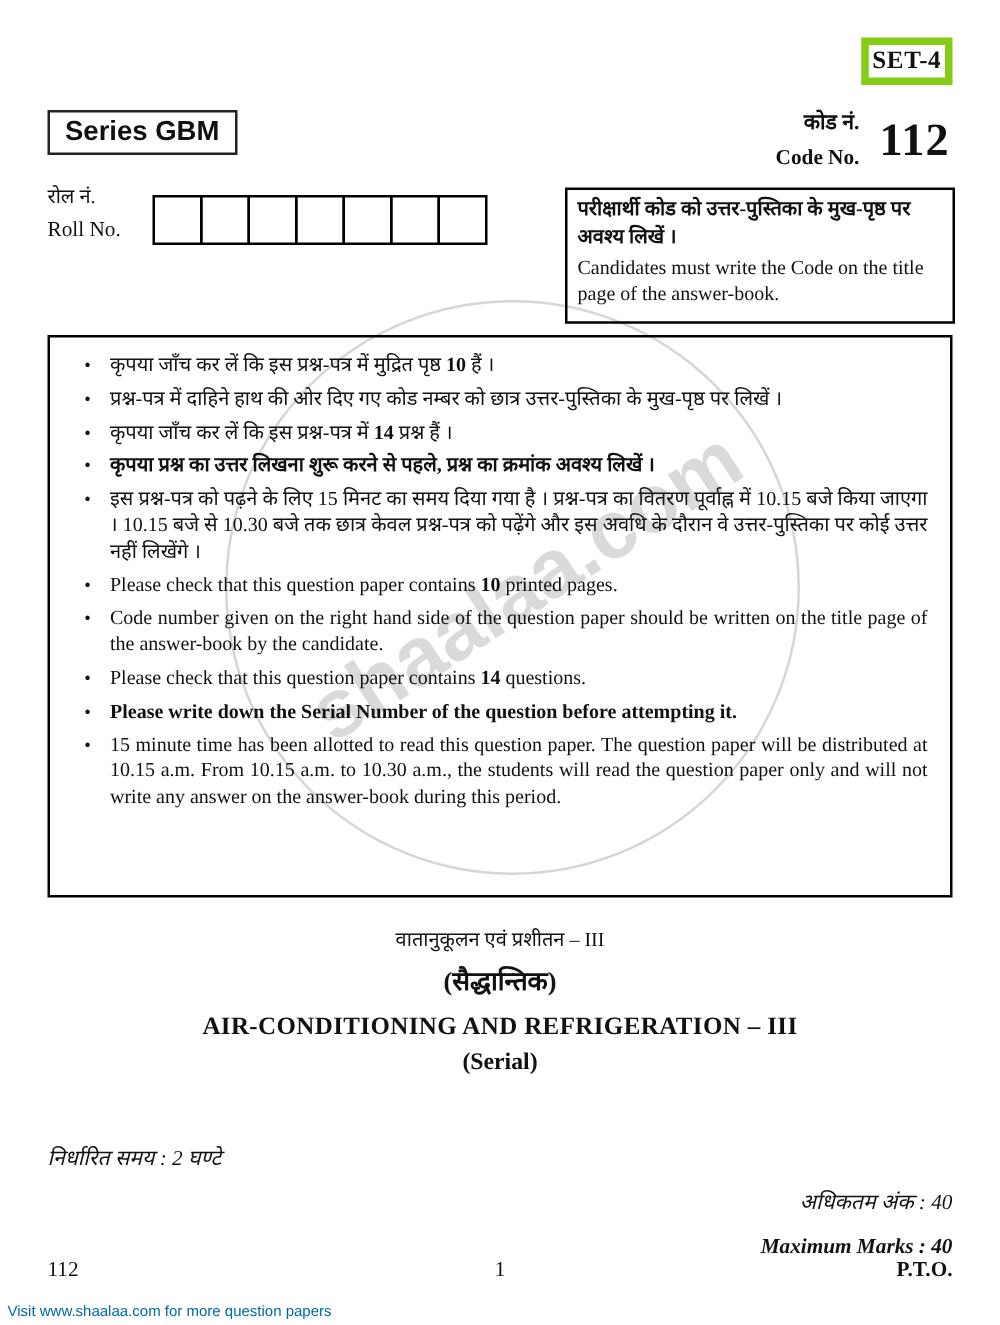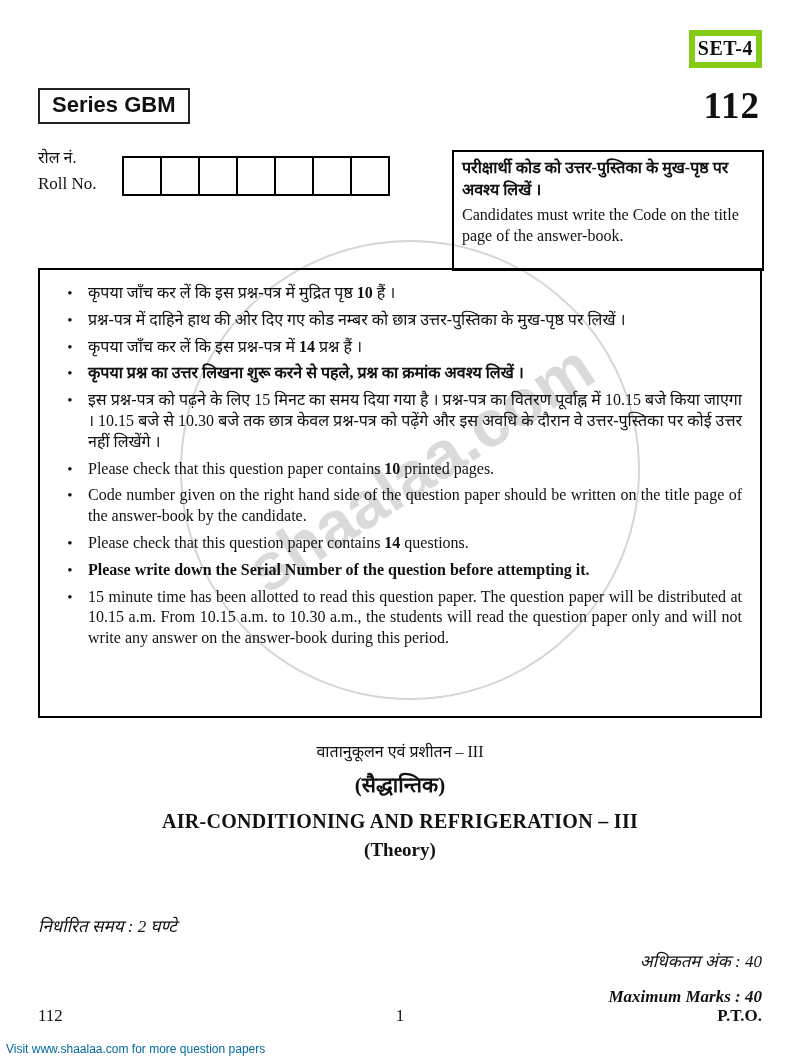--- a/index.html
+++ b/index.html
@@ -36,21 +36,21 @@
   .code-number { font-size:37px; font-weight:bold; letter-spacing:1px; }
 
   .roll-labels { position:absolute; top:146px; left:38px; font-size:16px; line-height:1.55; }
   .roll-labels .en { font-size:17px;text-align:center; }
   .roll-boxes { position:absolute; top:156px; left:122px; display:flex; }
   .roll-cell { width:40px; height:40px; border:2px solid #000; margin-left:-2px; background:transparent; }
   .roll-cell:first-child { margin-left:0; }
 
   .note-box {
     position:absolute; top:150px; left:452px; width:312px; min-height:96px;
-    border:2px solid #000; padding:5px 8px 22px; font-size:16px;
+    border:2px solid #000; padding:5px 8px 10px; font-size:16px;
   }
   .note-hi { font-weight:bold; line-height:1.35; }
   .note-en { line-height:1.3; margin-top:5px; }
 
   .instructions-box {
     position:absolute; top:268px; left:38px; width:724px; height:450px;
     border:2px solid #000; padding:13px 18px 10px 12px; overflow:hidden;
   }
   .instr { display:flex; margin-bottom:6px; }
   .bullet { flex:0 0 36px; width:36px; text-align:center; font-size:15px; line-height:1.35; }
@@ -89,20 +89,24 @@
 <div class="page">
 
   <div class="wm-circle"></div>
   <div class="wm-text">shaalaa.com</div>
 
   <div class="set-box">SET-4</div>
 
   <div class="series-box">Series GBM</div>
 
   <div class="code-block">
+    <div class="code-labels">
+      <div>कोड नं.</div>
+      <div>Code No.</div>
+    </div>
     <div class="code-number">112</div>
   </div>
 
   <div class="roll-labels">
     <div class="hi">रोल नं.</div>
     <div class="en">Roll No.</div>
   </div>
   <div class="roll-boxes">
       <div class="roll-cell"></div>
       <div class="roll-cell"></div>
@@ -160,21 +164,21 @@
           <span class="bullet">•</span>
           <div class="itxt"><span>15 minute time has been allotted to read this question paper. The question paper will be distributed at 10.15 a.m. From 10.15 a.m. to 10.30 a.m., the students will read the question paper only and will not write any answer on the answer-book during this period.</span></div>
         </div>
       </div>
   </div>
 
   <div class="titles">
     <div class="title-hi">वातानुकूलन एवं प्रशीतन – III</div>
     <div class="title-hi-sub">(सैद्धान्तिक)</div>
     <div class="title-en">AIR-CONDITIONING AND REFRIGERATION – III</div>
-    <div class="title-en-sub">(Theory)</div>
+    <div class="title-en-sub">(Serial)</div>
   </div>
 
   <div class="meta">
     <div class="col left">
       <div class="hi">निर्धारित समय : 2 घण्टे</div>
     </div>
     <div class="col right">
       <div class="hi">अधिकतम अंक : 40</div>
       <div class="en">Maximum Marks : 40</div>
     </div>

